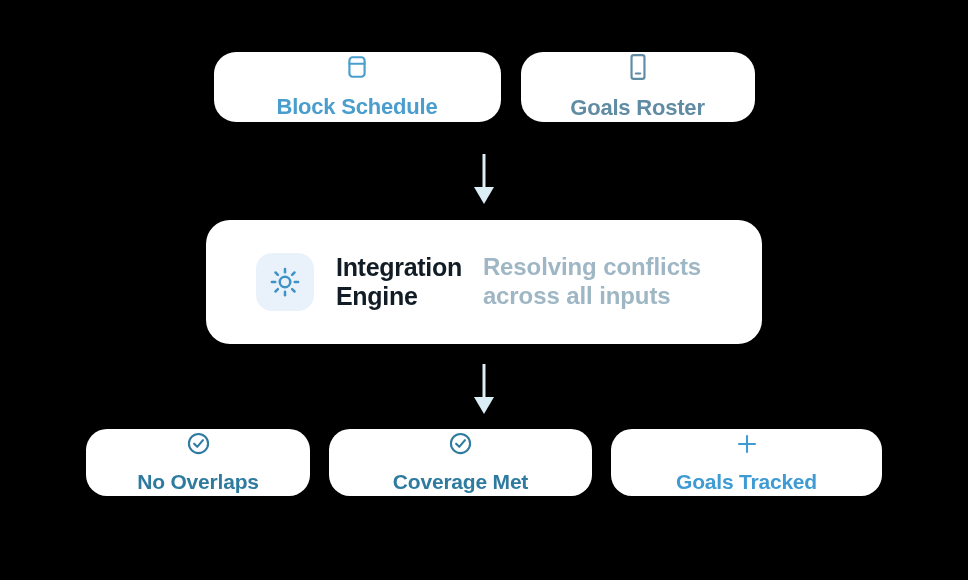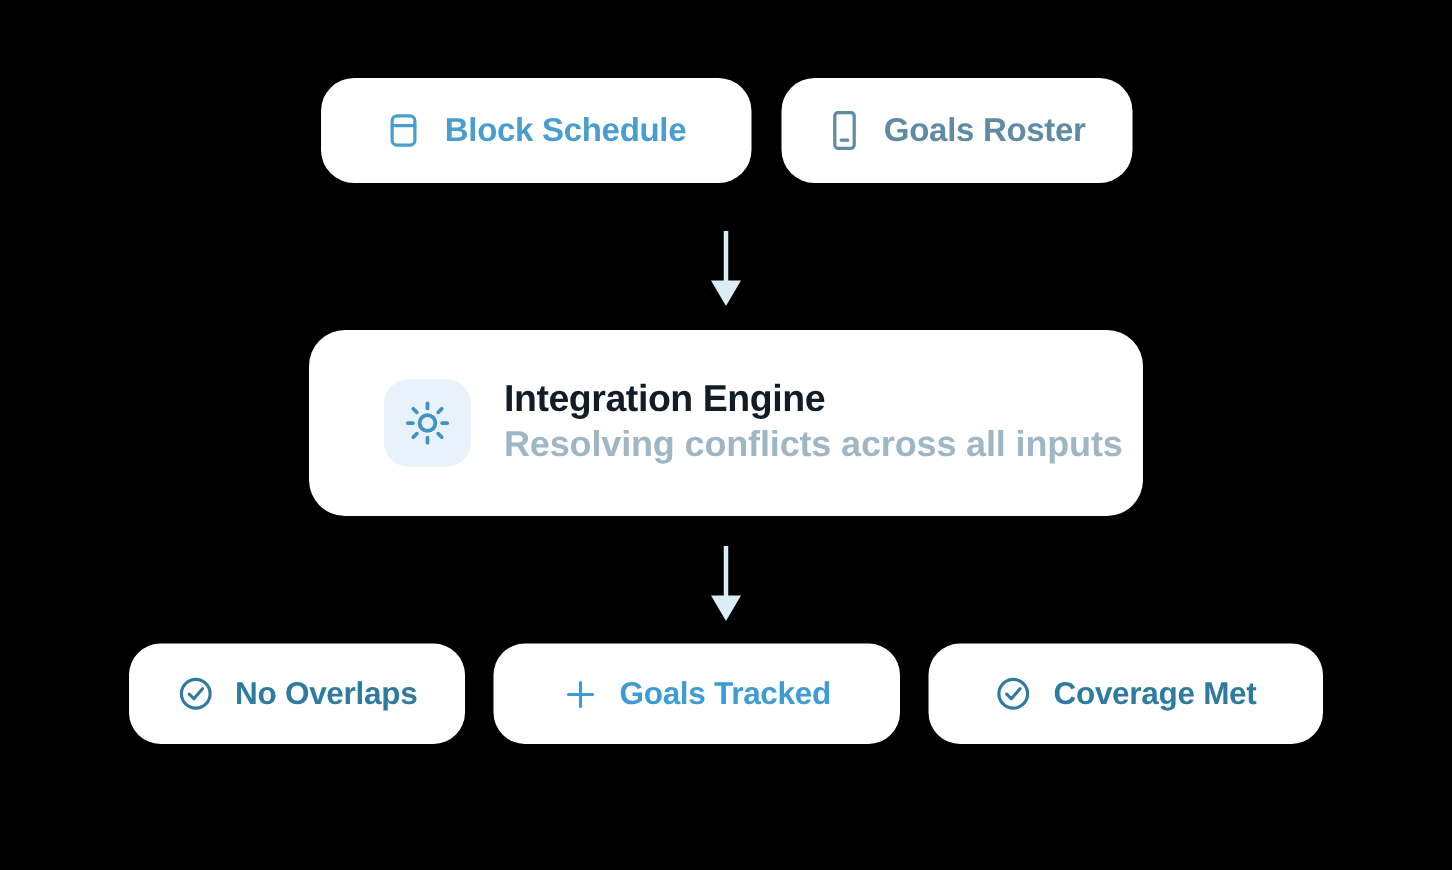--- a/index.html
+++ b/index.html
@@ -43,20 +43,21 @@
   
   .pill {
     background: #ffffff;
     border-radius: 22px;
     display: flex;
     align-items: center;
     justify-content: center;
     gap: 14px;
     box-shadow: 0 4px 14px rgba(0,0,0,0.35);
     box-sizing: border-box;
+    flex-direction: column;
   }
 
   .row-top .pill {
     height: 70px;
     padding: 0 30px;
   }
 
   .row-bottom .pill {
     height: 67px;
     padding: 0 30px;
@@ -120,21 +121,21 @@
     width: 58px;
     height: 58px;
     border-radius: 16px;
     background: #e9f2fb;
     display: flex;
     align-items: center;
     justify-content: center;
     flex: none;
   }
 
-  .engine-text { display: flex; flex-direction: column; gap: 2px; }
+  .engine-text { display: flex; gap: 2px; }
 
   .engine-title {
     font-size: 25px;
     font-weight: bold;
     color: #111c26;
     letter-spacing: -0.3px;
     line-height: 1.15;
   }
 
   .engine-subtitle {
@@ -216,35 +217,35 @@
     <div class="pill" id="card-no-overlaps">
       <span class="icon">
         <svg width="25" height="25" viewBox="0 0 24 24" fill="none" stroke="#2f7ba0" stroke-width="2" stroke-linecap="round" stroke-linejoin="round">
           <circle cx="12" cy="12" r="9.2"></circle>
           <polyline points="7.8,12.2 10.8,15.2 16.3,8.8"></polyline>
         </svg>
       </span>
       <span class="pill-label" style="color:#2f7ba0">No Overlaps</span>
     </div>
 
+    <div class="pill" id="card-coverage-met">
+      <span class="icon">
+        <svg width="25" height="25" viewBox="0 0 24 24" fill="none" stroke="#2f7ba0" stroke-width="2" stroke-linecap="round" stroke-linejoin="round">
+          <circle cx="12" cy="12" r="9.2"></circle>
+          <polyline points="7.8,12.2 10.8,15.2 16.3,8.8"></polyline>
+        </svg>
+      </span>
+      <span class="pill-label" style="color:#2f7ba0">Coverage Met</span>
+    </div>
+
     <div class="pill" id="card-goals-tracked">
       <span class="icon">
         <svg width="24" height="24" viewBox="0 0 24 24" fill="none" stroke="#3f9bd4" stroke-width="2.1" stroke-linecap="round">
           <line x1="12" y1="4" x2="12" y2="20"></line>
           <line x1="4" y1="12" x2="20" y2="12"></line>
         </svg>
       </span>
       <span class="pill-label" style="color:#3f9bd4">Goals Tracked</span>
     </div>
 
-    <div class="pill" id="card-coverage-met">
-      <span class="icon">
-        <svg width="25" height="25" viewBox="0 0 24 24" fill="none" stroke="#2f7ba0" stroke-width="2" stroke-linecap="round" stroke-linejoin="round">
-          <circle cx="12" cy="12" r="9.2"></circle>
-          <polyline points="7.8,12.2 10.8,15.2 16.3,8.8"></polyline>
-        </svg>
-      </span>
-      <span class="pill-label" style="color:#2f7ba0">Coverage Met</span>
-    </div>
-
   </div>
 
 </div>
 
 </body></html>

